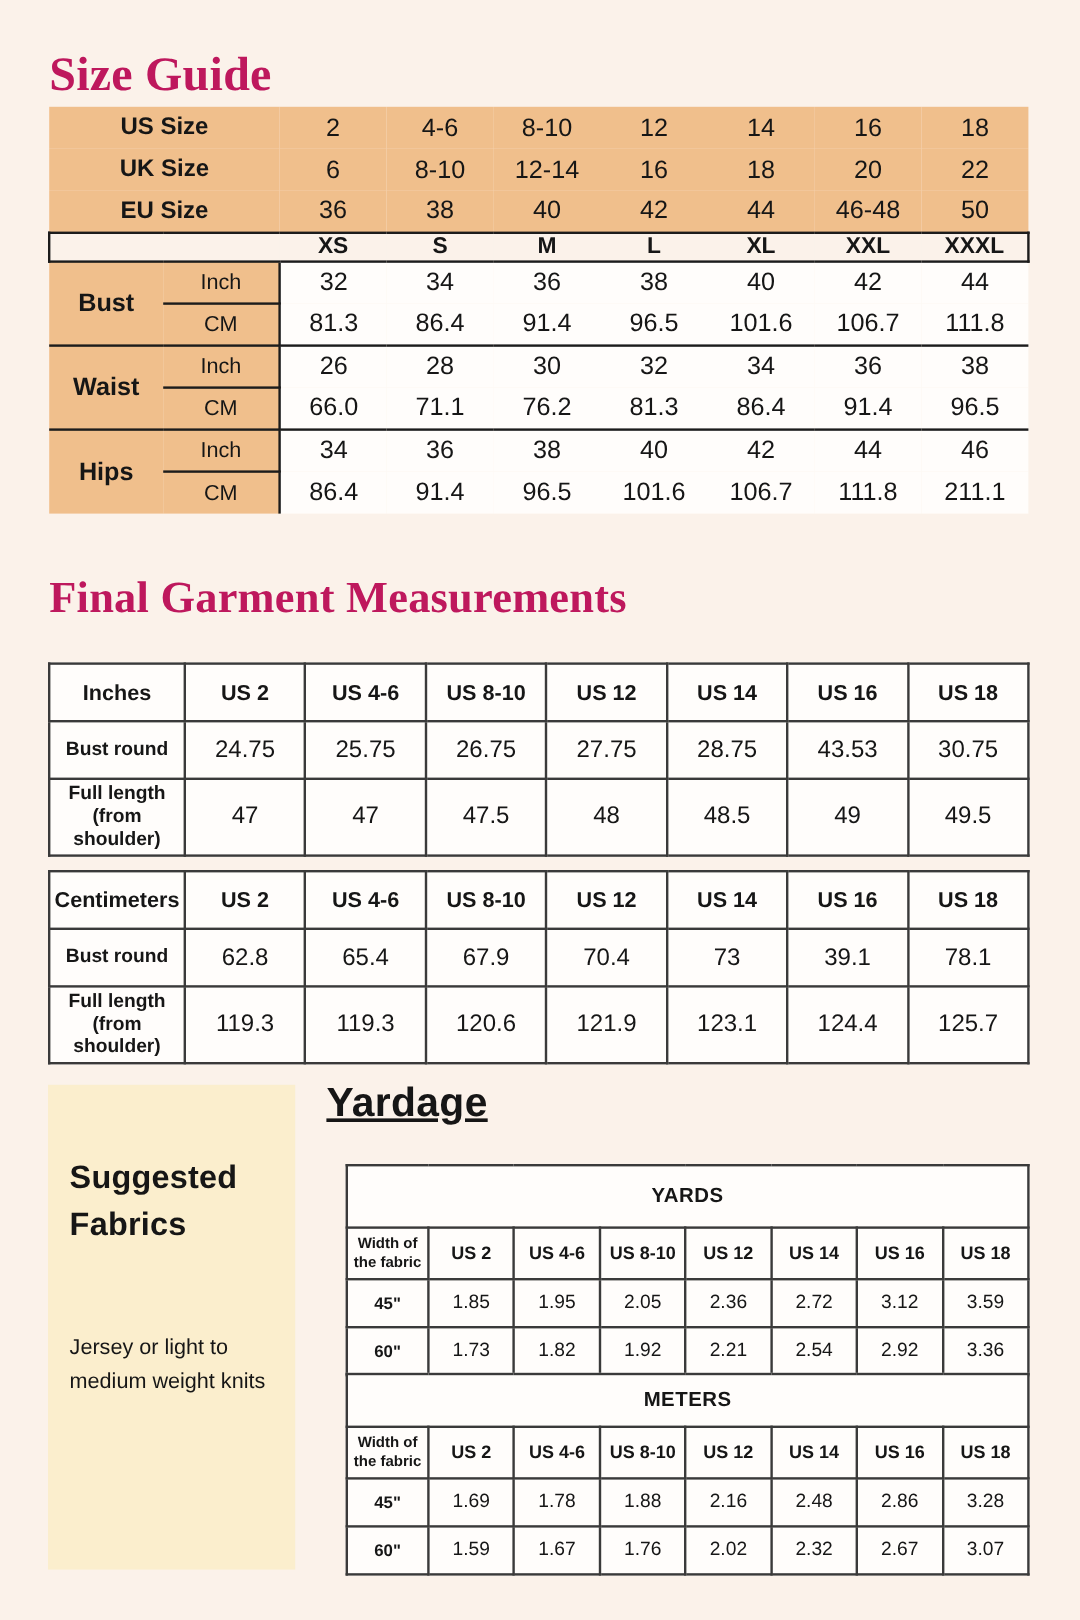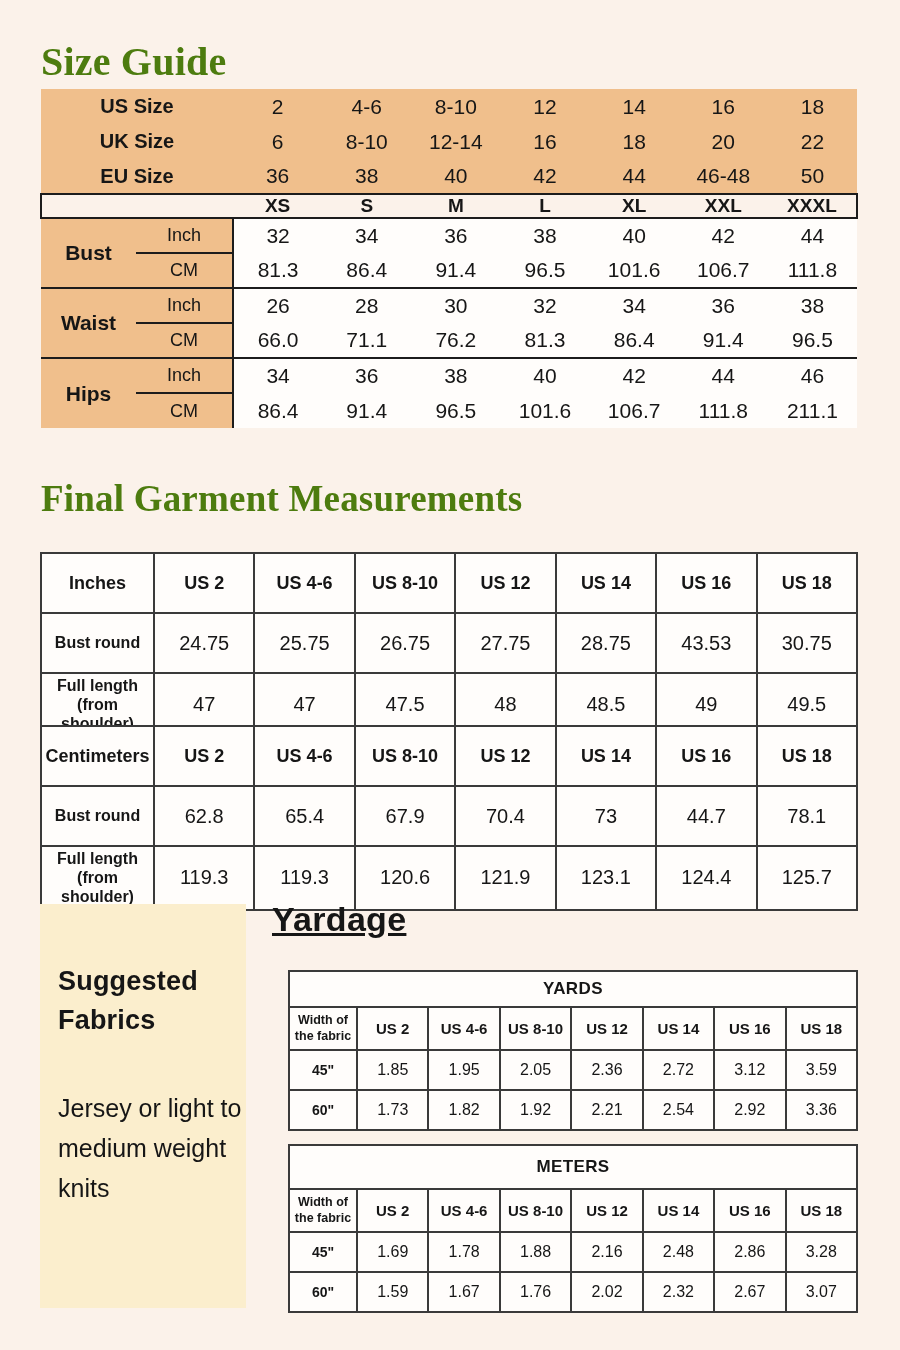--- a/index.html
+++ b/index.html
@@ -16,21 +16,21 @@
   body{
     background:var(--bg);
     color:var(--ink);
     font-family:"Liberation Sans", sans-serif;
     position:relative;
     overflow:hidden;
   }
   .serif-title{
     font-family:"Liberation Serif", serif;
     font-weight:700;
-    color:#4d7c0f;
+    color:#be185d;
     letter-spacing:.2px;
   }
   #main-title{position:absolute;left:41px;top:38px;font-size:40px}
   #garment-title{position:absolute;left:41px;top:477px;font-size:37px}
   #yardage-title{
     position:absolute;left:272px;top:900px;
     font-size:34px;font-weight:700;letter-spacing:.3px;text-decoration:underline;
   }
 
   
@@ -69,42 +69,42 @@
     background:var(--cell);
   }
   .grid-table td{
     border:2px solid var(--grid);
     text-align:center;vertical-align:middle;
     padding:2px 3px;
   }
   .garment{left:40px;width:818px}
   #garment-table-0{top:552px}
   #garment-table-1{top:725px}
-  .garment td{height:60px;font-size:20px}
+  .garment td{height:48px;font-size:20px}
   .garment td.hdr{font-weight:700;font-size:18px}
   .garment td.rowlabel{font-weight:700;font-size:16px;line-height:1.2}
 
   .yardage{left:288px;width:570px}
   #yardage-table-0{top:970px}
   #yardage-table-1{top:1144px}
   .yardage td{height:40px;font-size:16px}
-  .yardage td.bighdr{font-weight:700;font-size:17px;letter-spacing:.4px;height:36px}
+  .yardage td.bighdr{font-weight:700;font-size:17px;letter-spacing:.4px;height:52px}
   #yardage-table-1 td.bighdr{height:44px}
   .yardage td.hdr{font-weight:700;font-size:15px;height:43px}
   .yardage td.widthlabel{font-weight:700;font-size:12.5px;line-height:1.25}
   .yardage td.rowlabel{font-weight:700;font-size:14px}
 
   
   #fabrics-panel{
     position:absolute;left:40px;top:904px;width:206px;height:404px;
     background:var(--cream);
     padding:58px 0 0 18px;
   }
   #fabrics-title{font-weight:700;font-size:27px;line-height:1.45;letter-spacing:.2px}
-  #fabrics-body{margin-top:48px;font-size:25px;line-height:1.6}
+  #fabrics-body{margin-top:68px;font-size:18px;line-height:1.6}
 </style>
 </head>
 <body>
 
 <div data-name="size-guide-sheet">
 
   <h1 id="main-title" class="serif-title" data-name="page-title">Size Guide</h1>
 
   <table id="size-table" data-name="size-conversion-table">
     <colgroup>
@@ -294,21 +294,21 @@
           <td class="hdr" data-name="garment-column-header">US 16</td>
           <td class="hdr" data-name="garment-column-header">US 18</td>
         </tr>
         <tr data-name="garment-data-row">
           <td class="rowlabel" data-name="garment-row-label">Bust round</td>
           <td class="val" data-name="garment-value">62.8</td>
           <td class="val" data-name="garment-value">65.4</td>
           <td class="val" data-name="garment-value">67.9</td>
           <td class="val" data-name="garment-value">70.4</td>
           <td class="val" data-name="garment-value">73</td>
-          <td class="val" data-name="garment-value">44.7</td>
+          <td class="val" data-name="garment-value">39.1</td>
           <td class="val" data-name="garment-value">78.1</td>
         </tr>
         <tr data-name="garment-data-row">
           <td class="rowlabel" data-name="garment-row-label">Full length (from shoulder)</td>
           <td class="val" data-name="garment-value">119.3</td>
           <td class="val" data-name="garment-value">119.3</td>
           <td class="val" data-name="garment-value">120.6</td>
           <td class="val" data-name="garment-value">121.9</td>
           <td class="val" data-name="garment-value">123.1</td>
           <td class="val" data-name="garment-value">124.4</td>

